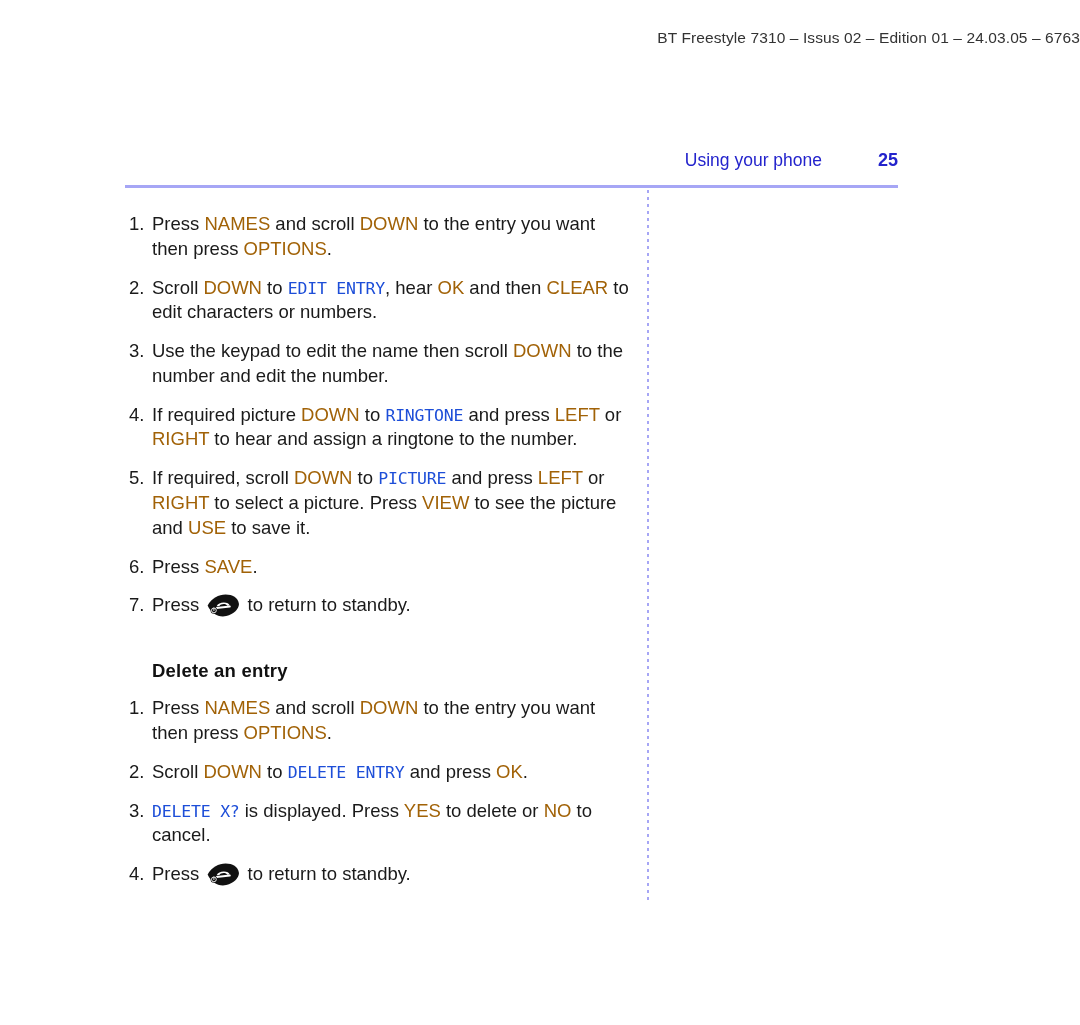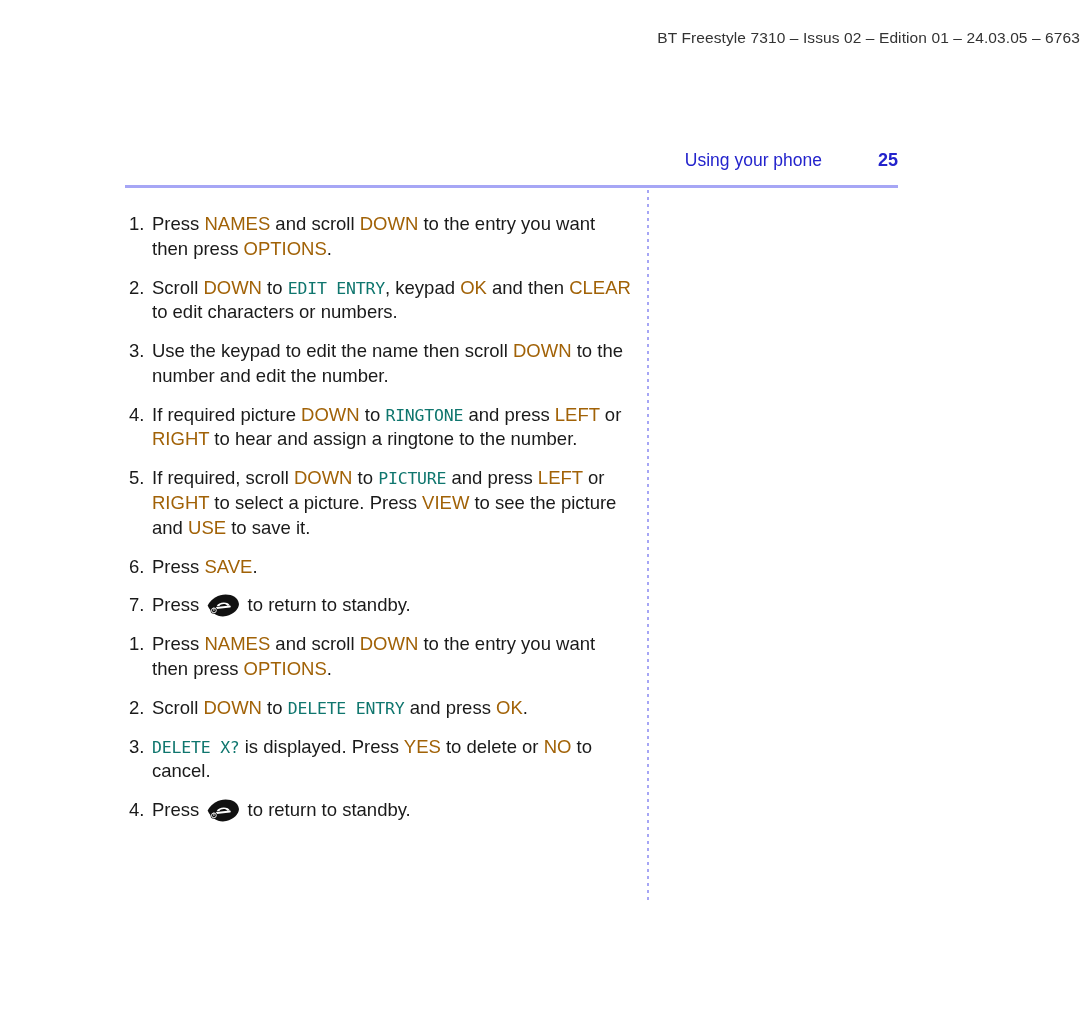--- a/index.html
+++ b/index.html
@@ -116,21 +116,21 @@
   }
 
   b.key {
     color: #a16207;
     font-weight: normal;
   }
   span.lcd {
     font-family: "DejaVu Sans Mono", "Liberation Mono", monospace;
     font-size: 16.5px;
     letter-spacing: -0.2px;
-    color: #0f766e;
+    color: #1d4ed8;
   }
 
   
   .hangup-icon {
     display: inline-block;
     vertical-align: -6px;
     width: 34px;
     height: 23px;
     margin: 0 2px;
   }
@@ -145,34 +145,35 @@
   <div class="section-title">Using your phone</div>
   <div class="folio">25</div>
 </div>
 
 <div class="head-rule"></div>
 <div class="col-divider"></div>
 
 <div class="content" id="content-root">
     <ol class="steps">
       <li><span class="num">1.</span><span>Press </span><b class="key">NAMES</b><span> and scroll </span><b class="key">DOWN</b><span> to the entry you want then press </span><b class="key">OPTIONS</b><span>.</span></li>
-      <li><span class="num">2.</span><span>Scroll </span><b class="key">DOWN</b><span> to </span><span class="lcd">EDIT ENTRY</span><span>, keypad </span><b class="key">OK</b><span> and then </span><b class="key">CLEAR</b><span> to edit characters or numbers.</span></li>
+      <li><span class="num">2.</span><span>Scroll </span><b class="key">DOWN</b><span> to </span><span class="lcd">EDIT ENTRY</span><span>, hear </span><b class="key">OK</b><span> and then </span><b class="key">CLEAR</b><span> to edit characters or numbers.</span></li>
       <li><span class="num">3.</span><span>Use the keypad to edit the name then scroll </span><b class="key">DOWN</b><span> to the number and edit the number.</span></li>
       <li><span class="num">4.</span><span>If required picture </span><b class="key">DOWN</b><span> to </span><span class="lcd">RINGTONE</span><span> and press </span><b class="key">LEFT</b><span> or </span><b class="key">RIGHT</b><span> to hear and assign a ringtone to the number.</span></li>
       <li><span class="num">5.</span><span>If required, scroll </span><b class="key">DOWN</b><span> to </span><span class="lcd">PICTURE</span><span> and press </span><b class="key">LEFT</b><span> or </span><b class="key">RIGHT</b><span> to select a picture. Press </span><b class="key">VIEW</b><span> to see the picture and </span><b class="key">USE</b><span> to save it.</span></li>
       <li><span class="num">6.</span><span>Press </span><b class="key">SAVE</b><span>.</span></li>
       <li><span class="num">7.</span><span>Press </span><span class="hangup-icon"><svg viewBox="0 0 34 23" width="34" height="23" aria-hidden="true">
             <path d="M1.6 11.5C6 4.2 12.5 0.6 19.6 0.6c7 0 12.2 3.4 13.2 8.6 0.9 5-4.3 11-12.6 12.9C12.4 23.8 5.2 19.4 1.6 11.5Z" fill="#111111"></path>
             <path d="M10.6 12.2c1.2-2.2 4-3.6 7.2-3.6 3.1 0 5.4 1.2 5.9 3l-2.5 0.1c-0.4-1-1.8-1.6-3.6-1.6-1.9 0-3.5 0.7-4.2 1.8l-2.8 0.3Z" fill="#ffffff"></path>
             <rect x="9.6" y="12.3" width="15.2" height="1.9" rx="0.9" fill="#ffffff" transform="rotate(-6 17.2 13.2)"></rect>
             <circle cx="7.9" cy="16.4" r="3.3" fill="#111111"></circle>
             <circle cx="7.9" cy="16.4" r="2.4" fill="none" stroke="#ffffff" stroke-width="0.9"></circle>
             <line x1="7.9" y1="14.1" x2="7.9" y2="16.6" stroke="#ffffff" stroke-width="0.9" stroke-linecap="round"></line>
           </svg></span><span> to return to standby.</span></li>
     </ol>
+    <h2 class="sub-head second">Delete an entry</h2>
     <ol class="steps">
       <li><span class="num">1.</span><span>Press </span><b class="key">NAMES</b><span> and scroll </span><b class="key">DOWN</b><span> to the entry you want then press </span><b class="key">OPTIONS</b><span>.</span></li>
       <li><span class="num">2.</span><span>Scroll </span><b class="key">DOWN</b><span> to </span><span class="lcd">DELETE ENTRY</span><span> and press </span><b class="key">OK</b><span>.</span></li>
       <li><span class="num">3.</span><span class="lcd">DELETE X?</span><span> is displayed. Press </span><b class="key">YES</b><span> to delete or </span><b class="key">NO</b><span> to cancel.</span></li>
       <li><span class="num">4.</span><span>Press </span><span class="hangup-icon"><svg viewBox="0 0 34 23" width="34" height="23" aria-hidden="true">
             <path d="M1.6 11.5C6 4.2 12.5 0.6 19.6 0.6c7 0 12.2 3.4 13.2 8.6 0.9 5-4.3 11-12.6 12.9C12.4 23.8 5.2 19.4 1.6 11.5Z" fill="#111111"></path>
             <path d="M10.6 12.2c1.2-2.2 4-3.6 7.2-3.6 3.1 0 5.4 1.2 5.9 3l-2.5 0.1c-0.4-1-1.8-1.6-3.6-1.6-1.9 0-3.5 0.7-4.2 1.8l-2.8 0.3Z" fill="#ffffff"></path>
             <rect x="9.6" y="12.3" width="15.2" height="1.9" rx="0.9" fill="#ffffff" transform="rotate(-6 17.2 13.2)"></rect>
             <circle cx="7.9" cy="16.4" r="3.3" fill="#111111"></circle>
             <circle cx="7.9" cy="16.4" r="2.4" fill="none" stroke="#ffffff" stroke-width="0.9"></circle>

